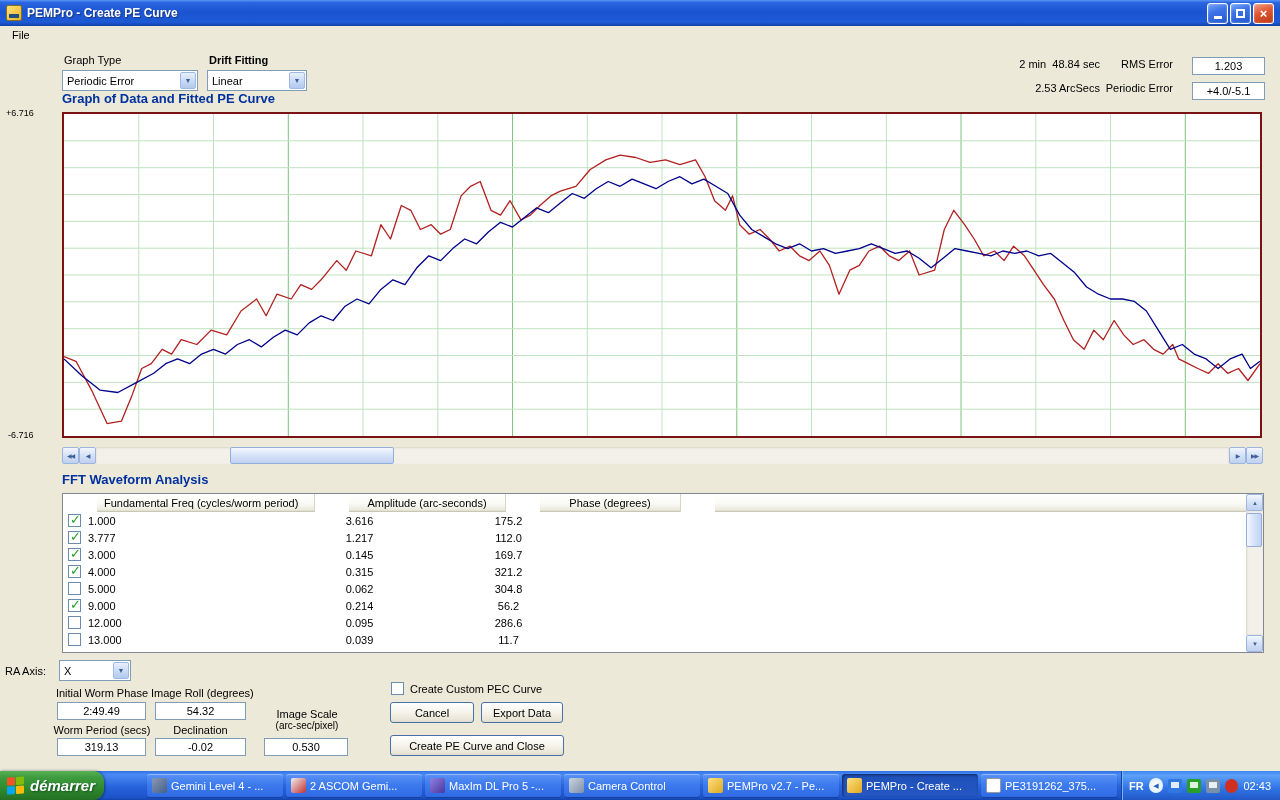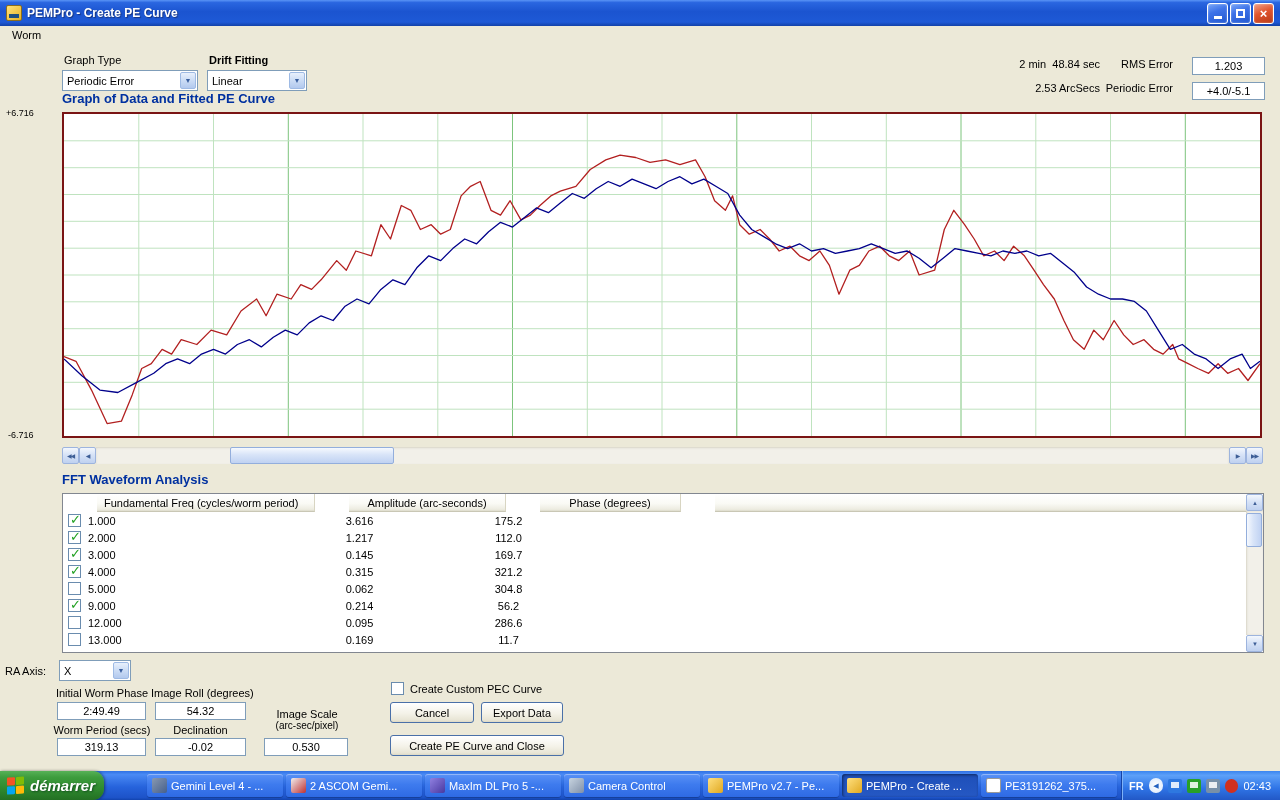--- a/index.html
+++ b/index.html
@@ -120,21 +120,21 @@
           <span class="minbar"></span>
         </span>
       <span class="wbtn">
           <span class="maxbox"></span>
         </span>
       <span class="wbtn close">×</span>
     </span>
   </div>
 
   <div class="menubar">
-    <span class="menu-item">Worm</span>
+    <span class="menu-item">File</span>
   </div>
 
   <span class="lbl" style="left:64px;top:54px;">Graph Type</span>
   <div class="combo" style="left:62px;top:70px;width:136px;">
     <span class="cval">Periodic Error</span>
     <span class="cbtn">▼</span>
   </div>
   <span class="lbl" style="left:209px;top:54px;font-weight:bold;">Drift Fitting</span>
   <div class="combo" style="left:207px;top:70px;width:100px;">
     <span class="cval">Linear</span>
@@ -208,21 +208,21 @@
       <div class="tc1">
           <span class="cb checked"></span>
           <span>1.000</span>
         </div>
       <div class="tc2">3.616</div>
       <div class="tc3">175.2</div>
     </div>
     <div class="trow">
       <div class="tc1">
           <span class="cb checked"></span>
-          <span>2.000</span>
+          <span>3.777</span>
         </div>
       <div class="tc2">1.217</div>
       <div class="tc3">112.0</div>
     </div>
     <div class="trow">
       <div class="tc1">
           <span class="cb checked"></span>
           <span>3.000</span>
         </div>
       <div class="tc2">0.145</div>
@@ -258,21 +258,21 @@
           <span>12.000</span>
         </div>
       <div class="tc2">0.095</div>
       <div class="tc3">286.6</div>
     </div>
     <div class="trow">
       <div class="tc1">
           <span class="cb"></span>
           <span>13.000</span>
         </div>
-      <div class="tc2">0.169</div>
+      <div class="tc2">0.039</div>
       <div class="tc3">11.7</div>
     </div>
 
     <div class="vscroll">
       <span class="sb-btn">▲</span>
       <div class="sb-track-v">
         <div class="sb-thumb-v"></div>
       </div>
       <span class="sb-btn">▼</span>
     </div>

